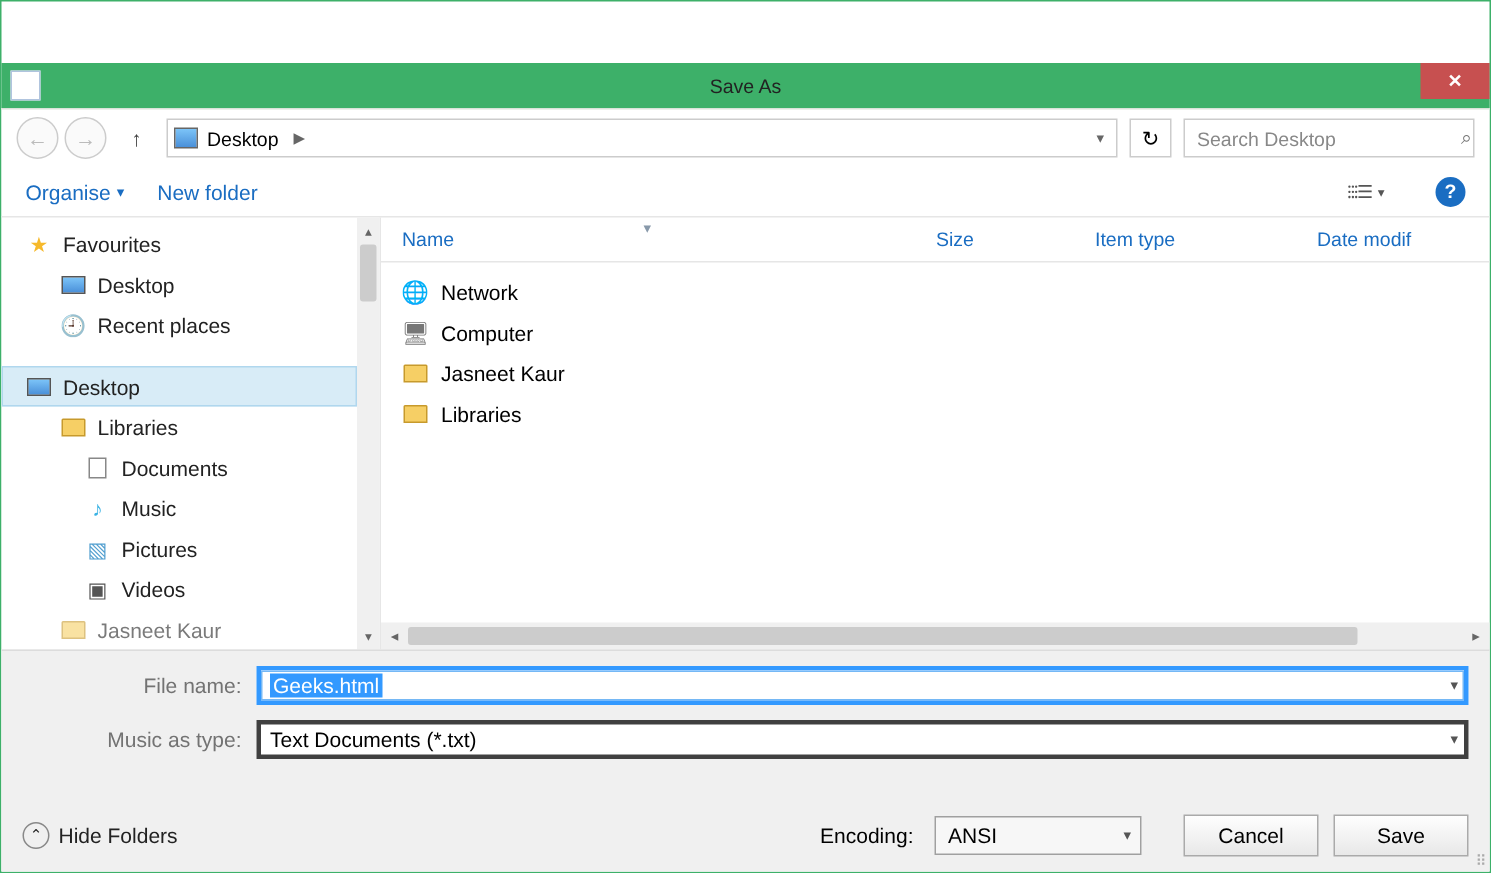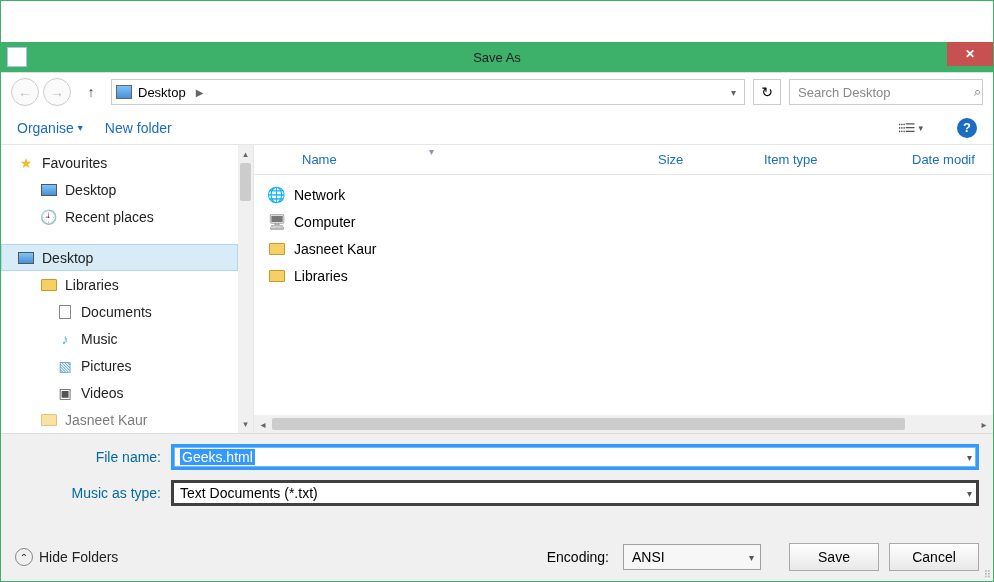--- a/index.html
+++ b/index.html
@@ -43,38 +43,38 @@
 .tree-item { height: 27px; display: flex; align-items: center; padding-left: 16px; gap: 7px; }
 .tree-item.sel { background: #d8ecf7; border: 1px solid #b0d7ee; padding-left: 15px; }
 .tree-item .indent1 { display: inline-block; width: 16px; }
 .tree-item .indent2 { display: inline-block; width: 32px; }
 .tree-gap { height: 14px; }
 .tree-icon { width: 18px; height: 16px; display: inline-flex; align-items: center; justify-content: center; font-size: 14px; }
 
 .filepane { flex: 1; display: flex; flex-direction: column; min-width: 0; }
 .columns { height: 30px; display: flex; align-items: center; font-size: 13px; color: #1a6dc2; border-bottom: 1px solid #e6e6e6; }
 .columns .col { padding: 0 14px; border-right: 1px solid transparent; height: 100%; display: flex; align-items: center; }
-.columns .c-name { width: 356px; margin-left: 34px; }
+.columns .c-name { width: 356px; }
 .columns .c-size { width: 106px; }
 .columns .c-type { width: 148px; }
 .columns .c-date { flex: 1; }
 .sort-glyph { position: absolute; color: #8899aa; font-size: 10px; }
 
 .filelist { flex: 1; padding: 6px 0 0 14px; font-size: 14px; overflow: hidden; }
 .file-row { height: 27px; display: flex; align-items: center; gap: 8px; }
 .file-row .fi { width: 18px; height: 16px; display: inline-flex; align-items: center; justify-content: center; font-size: 15px; }
 
 .hscroll { height: 18px; margin: 0 0 0 0; display: flex; align-items: center; background: #f0f0f0; }
 .hscroll .ha { width: 18px; text-align: center; font-size: 10px; color: #666; }
 .hscroll .track { flex: 1; height: 14px; position: relative; }
 .hscroll .thumb2 { position: absolute; left: 0; top: 1px; bottom: 1px; width: 90%; background: #ccc; border-radius: 2px; }
 
 .bottom { background: #f0f0f0; padding: 10px 14px 10px 14px; border-top: 1px solid #dcdcdc; height: 148px; display: flex; flex-direction: column; }
 .field-row { display: flex; align-items: center; margin-bottom: 10px; }
-.field-row label { width: 156px; text-align: right; font-size: 14px; padding-right: 10px; color: #0369a1; }
+.field-row label { width: 156px; text-align: right; font-size: 14px; padding-right: 10px; color: #737373; }
 .combo { flex: 1; height: 26px; border: 3px solid #404040; background: #fff; display: flex; align-items: center; padding: 0 6px; font-size: 14px; position: relative; }
 .combo .sel-text { background: #3399ff; color: #fff; padding: 0 2px; }
 .combo .drop { position: absolute; right: 4px; color: #555; font-size: 10px; }
 .combo.foc { border-color: #3399ff; box-shadow: 0 0 0 1px #75b8f5 inset; }
 
 .bottom-actions { margin-top: auto; display: flex; align-items: center; gap: 10px; }
 .hide-fold { display: flex; align-items: center; gap: 6px; font-size: 14px; color: #222; }
 .hide-fold .circ { width: 18px; height: 18px; border: 1px solid #888; border-radius: 50%; display: flex; align-items: center; justify-content: center; font-size: 10px; }
 .bottom-actions .spacer { flex: 1; }
 .enc-label { font-size: 14px; margin-right: 4px; text-align: right; }
@@ -264,19 +264,19 @@
         <div class="hide-fold">
           <span class="circ">⌃</span>
           <span>Hide Folders</span>
         </div>
         <div class="spacer"></div>
         <div class="enc-label">Encoding:</div>
         <div class="enc-combo">
           <span>ANSI</span>
           <span class="drop">▾</span>
         </div>
+        <div class="btn">Cancel</div>
         <div class="btn">Save</div>
-        <div class="btn">Cancel</div>
       </div>
       <div class="resize-grip">⠿</div>
     </div>
   </div>
 </div>
 
 </body></html>

